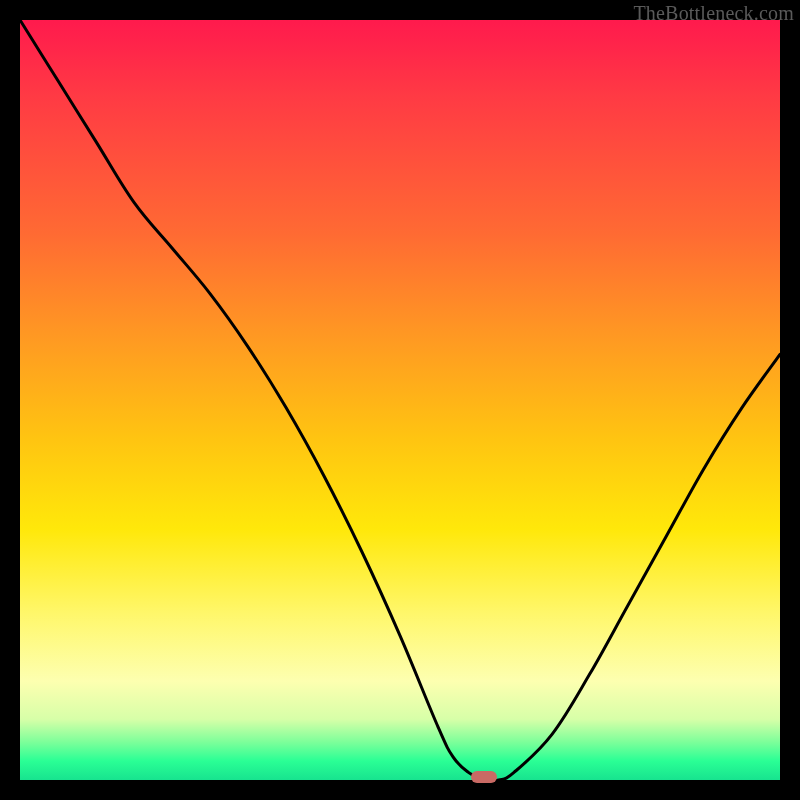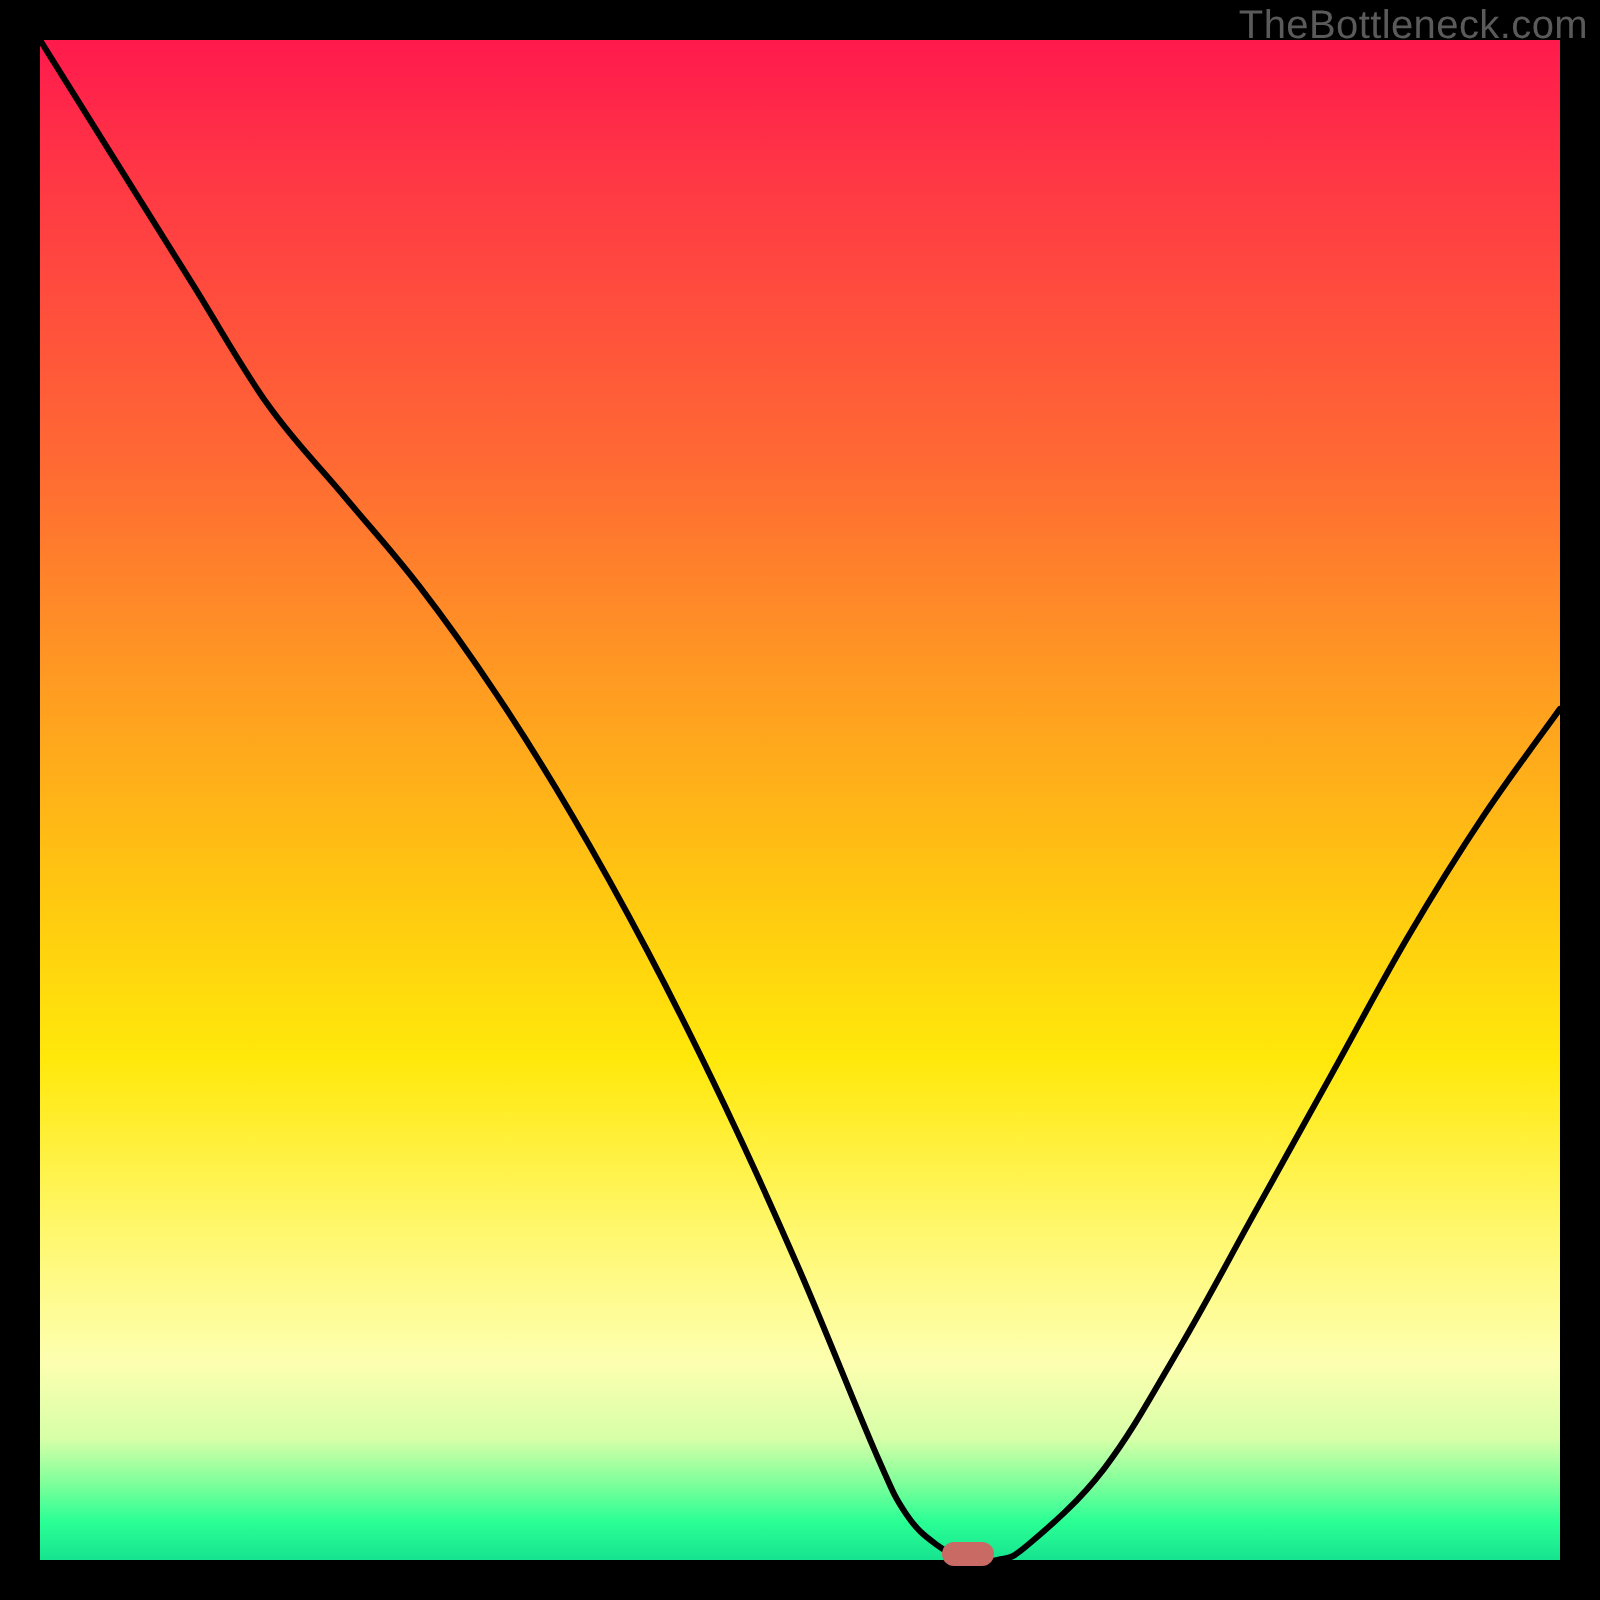--- a/index.html
+++ b/index.html
@@ -9,20 +9,21 @@
     height: 800px;
     background: #000;
     overflow: hidden;
     font-family: Arial, Helvetica, sans-serif;
   }
   .frame {
     position: relative;
     width: 800px;
     height: 800px;
     background: #000;
+    font-family: Liberation Serif, serif;
   }
   .plot-area {
     position: absolute;
     left: 20px;
     top: 20px;
     width: 760px;
     height: 760px;
     
     background: linear-gradient(to bottom,
       #ff1a4d 0%,

